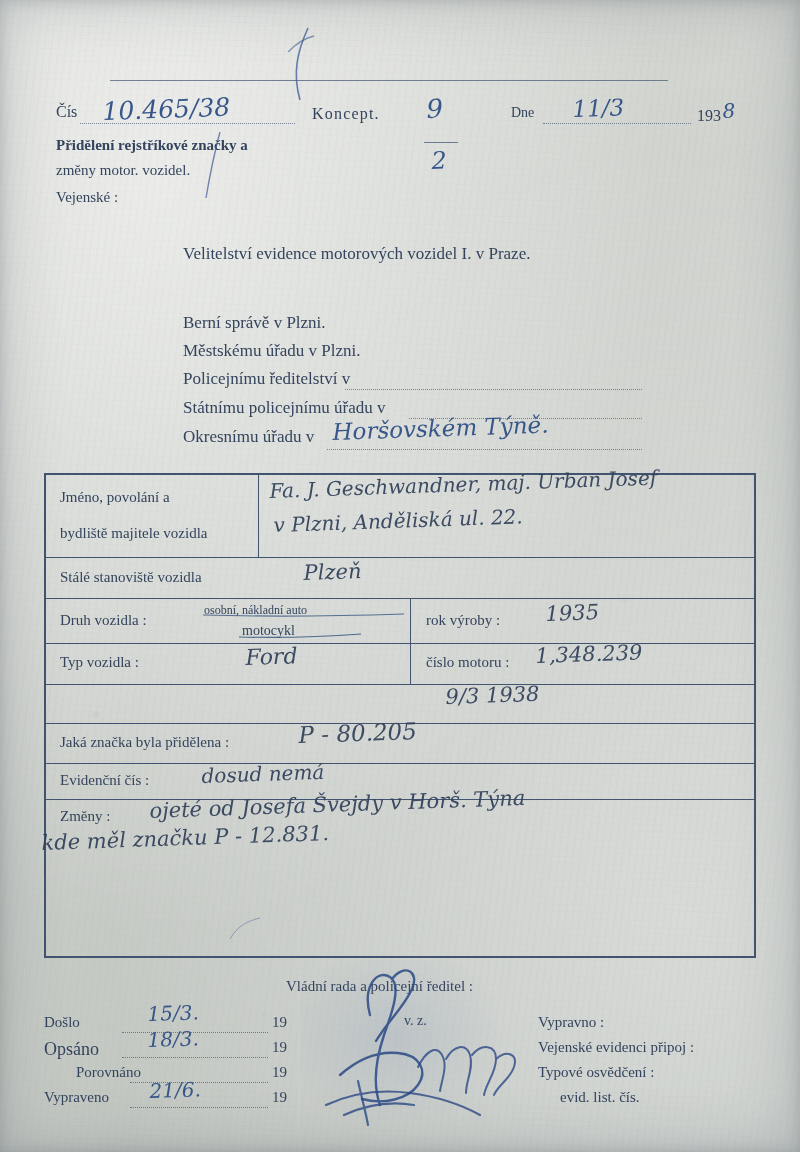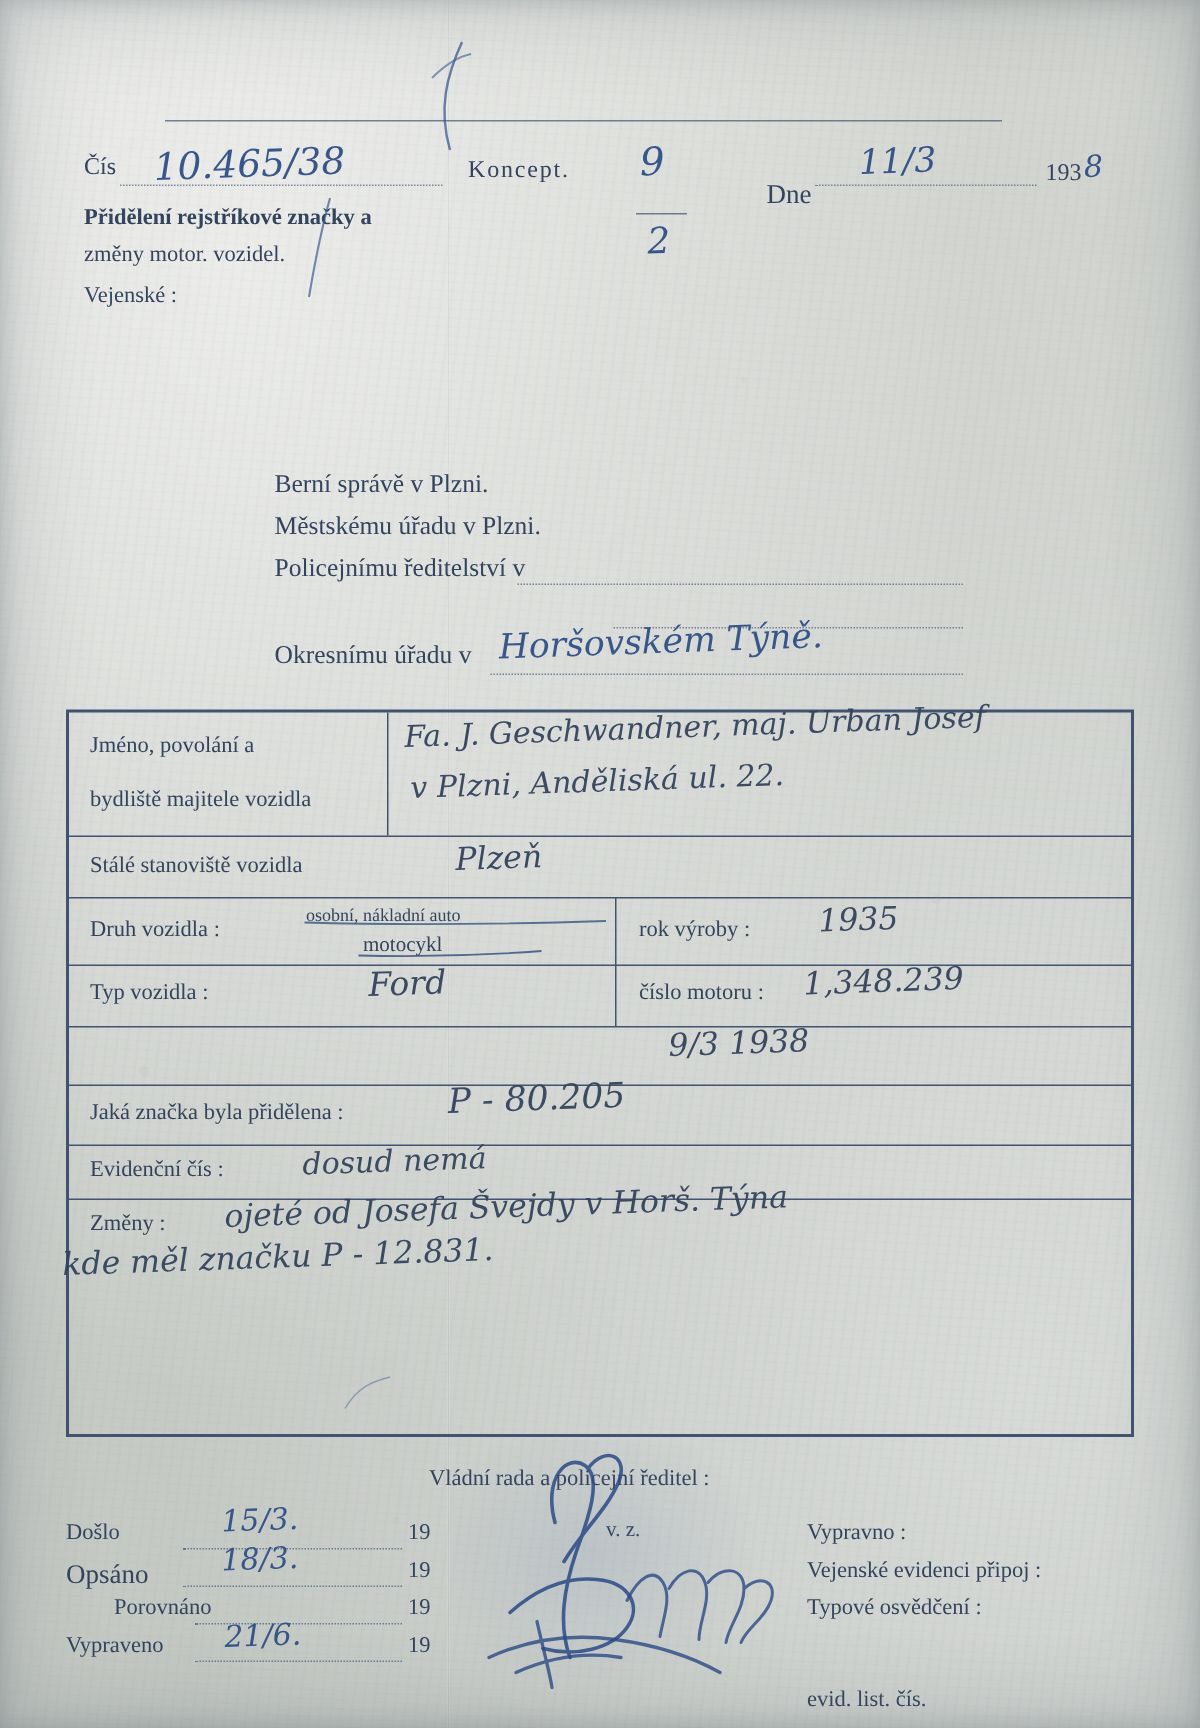--- a/index.html
+++ b/index.html
@@ -142,43 +142,45 @@
 
     <div class="t print" style="left:56px; top:103px; font-size:16px;">Čís</div>
     <div class="dots" style="left:80px; top:123px; width:215px;"></div>
     <div class="t hand" style="left:103px; top:97px; font-size:25px;">10.465/38</div>
 
     <div class="t print" style="left:312px; top:105px; font-size:16px; letter-spacing:1.2px;">Koncept.</div>
     <div class="t hand" style="left:427px; top:94px; font-size:26px;">9</div>
     <div class="solidline" style="left:424px; top:142px; width:34px;"></div>
     <div class="t hand" style="left:432px; top:147px; font-size:24px;">2</div>
 
-    <div class="t print" style="left:511px; top:119px; font-size:18px;">Dne</div>
+    <div class="t print" style="left:511px; top:105px; font-size:14px;">Dne</div>
     <div class="dots" style="left:543px; top:123px; width:148px;"></div>
     <div class="t hand" style="left:573px; top:96px; font-size:23px;">11/3</div>
     <div class="t print" style="left:697px; top:107px; font-size:16px;">193</div>
     <div class="t hand" style="left:723px; top:99px; font-size:20px;">8</div>
 
     <div class="t print" style="left:56px; top:137px; font-size:15px;font-weight:bold;">Přidělení rejstříkové značky a</div>
     <div class="t print" style="left:56px; top:162px; font-size:15px;">změny motor. vozidel.</div>
     <div class="t print" style="left:56px; top:189px; font-size:15px;">Vejenské :</div>
 
     <svg class="scribble" style="left:196px; top:130px; width:40px; height:70px;" viewBox="0 0 40 70">
       <path d="M24 2 C18 24 14 44 10 68" stroke="#3a5a93" stroke-width="1.4" fill="none" opacity=".7"></path>
     </svg>
 
+    <div class="t print" style="left:183px; top:244px; font-size:17px;">Velitelství evidence motorových vozidel I. v Praze.</div>
 
 
     <div class="t print" style="left:183px; top:313px; font-size:17px;">Berní správě v Plzni.</div>
 
     <div class="t print" style="left:183px; top:341px; font-size:17px;">Městskému úřadu v Plzni.</div>
 
     <div class="t print" style="left:183px; top:369px; font-size:17px;">Policejnímu ředitelství  v</div>
     <div class="dots" style="left:345px; top:389px; width:297px;"></div>
 
+    <div class="t print" style="left:183px; top:398px; font-size:17px;">Státnímu policejnímu úřadu v</div>
     <div class="dots" style="left:409px; top:418px; width:233px;"></div>
 
     <div class="t print" style="left:183px; top:427px; font-size:17px;">Okresnímu úřadu v</div>
     <div class="dots" style="left:327px; top:449px; width:315px;"></div>
     <div class="t hand" style="left:333px; top:419px; font-size:23px;">Horšovském Týně.</div>
 
     <div class="tbl">
 
       <div class="h" style="top:82px;"></div>
       <div class="h" style="top:123px;"></div>
@@ -250,21 +252,21 @@
     <div class="t print" style="left:272px; top:1064px; font-size:15px;">19</div>
 
     <div class="t print" style="left:44px; top:1089px; font-size:15px;">Vypraveno</div>
     <div class="footLine" style="left:130px; top:1107px; width:138px;"></div>
     <div class="t hand" style="left:150px; top:1079px; font-size:20px;">21/6.</div>
     <div class="t print" style="left:272px; top:1089px; font-size:15px;">19</div>
 
     <div class="t print" style="left:538px; top:1014px; font-size:15px;">Vypravno :</div>
     <div class="t print" style="left:538px; top:1039px; font-size:15px;">Vejenské evidenci připoj :</div>
     <div class="t print" style="left:538px; top:1064px; font-size:15px;">Typové osvědčení :</div>
-    <div class="t print" style="left:538px; top:1089px; font-size:15px;margin-top:36px;">evid. list. čís.</div>
+    <div class="t print" style="left:560px; top:1089px; font-size:15px;">evid. list. čís.</div>
 
     <div class="stamp-blob" style="left:300px; top:960px; width:210px; height:170px;
         background: radial-gradient(ellipse at 45% 45%, rgba(70,100,160,.45) 0%, rgba(70,100,160,0) 70%);"></div>
 
     <svg class="scribble" style="left:300px; top:955px; width:230px; height:175px;" viewBox="0 0 230 175">
       <g stroke="#2b4a86" fill="none" stroke-width="2.4" opacity=".85" stroke-linecap="round">
         <path d="M70 60 C62 30 78 14 90 22 C102 30 92 58 84 80 C76 104 72 128 80 150"></path>
         <path d="M92 24 C104 8 120 16 112 34 C104 52 88 66 76 86"></path>
         <path d="M40 120 C58 104 78 96 98 98 C120 100 128 116 118 130 C108 144 84 150 62 144"></path>
       </g>

